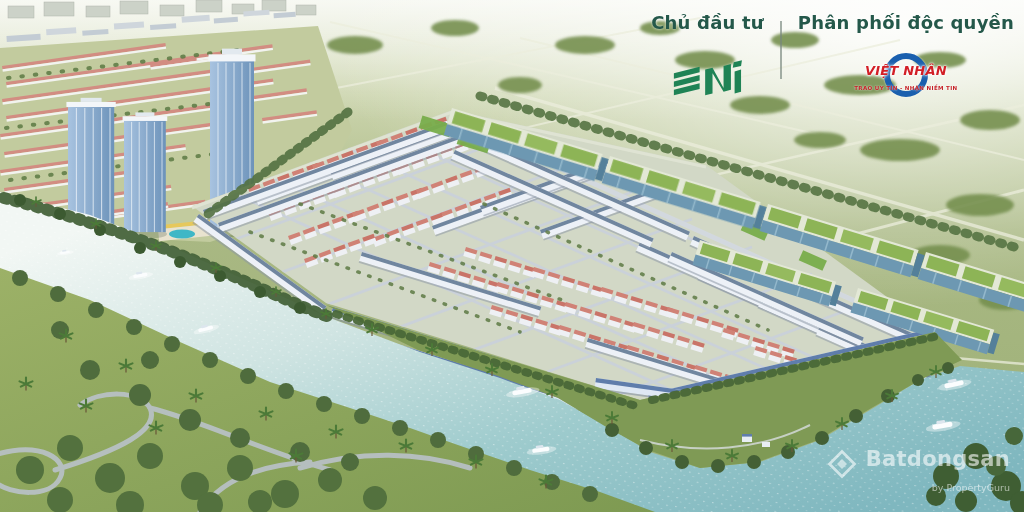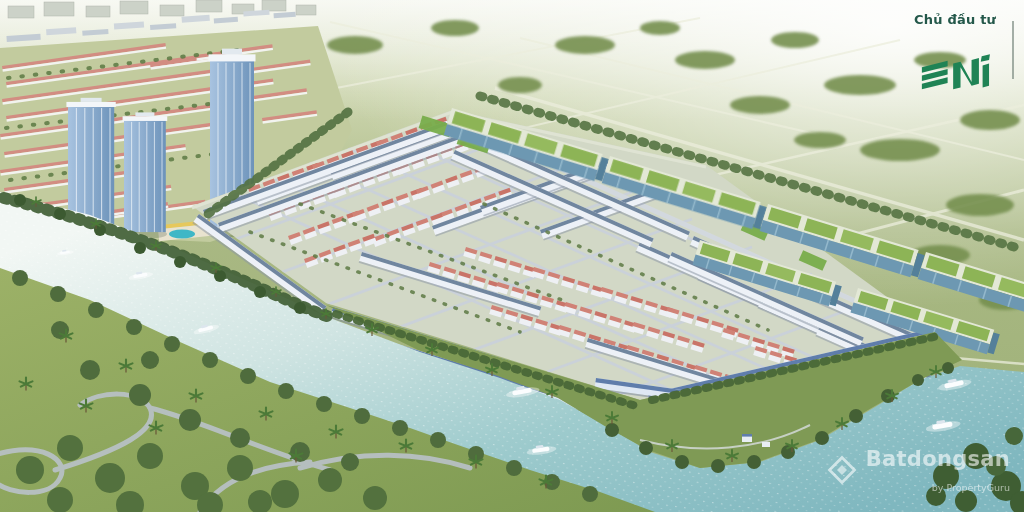--- a/index.html
+++ b/index.html
@@ -3,36 +3,36 @@
 <meta charset="utf-8">
 <style>
   html,body{margin:0;padding:0;background:#222;}
   .stage{position:relative;width:1024px;height:512px;overflow:hidden;
          font-family:"DejaVu Sans","Liberation Sans",sans-serif;background:#a9b883;}
   .scene{position:absolute;inset:0;display:block;}
 
   
   .branding{position:absolute;top:12px;right:10px;display:flex;gap:16px;align-items:flex-start;}
   .brand-col{display:flex;flex-direction:column;align-items:center;}
-  .brand-label{font-size:13px;font-weight:700;color:#24584a;letter-spacing:.2px;
+  .brand-label{font-size:18px;font-weight:700;color:#24584a;letter-spacing:.2px;
                text-shadow:0 0 3px rgba(255,255,255,.85);margin-bottom:20px;white-space:nowrap;}
   .sni-svg{width:80px;height:46px;}
   .divider{width:2px;height:58px;background:rgba(118,134,124,.65);margin-top:9px;}
   .vn-logo{position:relative;width:124px;height:50px;display:flex;flex-direction:column;align-items:center;}
   .vn-ring{position:absolute;top:0;left:50%;transform:translateX(-50%);
            width:32px;height:32px;border:6px solid #1a5fae;border-radius:50%;
            box-shadow:0 0 2px rgba(255,255,255,.8);}
   .vn-name{position:relative;margin-top:10px;font-size:13px;font-weight:800;font-style:italic;
            color:#d21f26;letter-spacing:.2px;white-space:nowrap;
            text-shadow:0 0 2px #fff,0 0 2px #fff,0 0 4px #fff;}
   .vn-tagline{position:relative;margin-top:7px;font-size:5.5px;font-weight:700;color:#c52127;
               letter-spacing:.35px;white-space:nowrap;text-shadow:0 0 2px #fff;}
 
   
-  .watermark{position:absolute;right:14px;bottom:20px;display:flex;align-items:center;gap:9px;
+  .watermark{position:absolute;right:14px;bottom:20px;display:flex;gap:9px;
              color:rgba(255,255,255,.6);}
   .wm-icon svg{width:30px;height:30px;display:block;}
   .wm-text{display:flex;flex-direction:column;align-items:flex-end;line-height:1;}
   .wm-name{font-size:21px;font-weight:700;letter-spacing:.3px;}
   .wm-by{font-size:9.5px;margin-top:13px;opacity:.95;}
 </style>
 </head>
 <body>
 
 <div class="stage">
@@ -525,20 +525,28 @@
         <path d="M6 22 L34 15 L34 21 L6 28 Z"></path>
         <path d="M6 31 L34 24 L34 30 L6 37 Z"></path>
         <path d="M6 40 L34 33 L34 39 L6 46 Z"></path>
         <path d="M40 46 L40 18 L48 16 L60 38 L60 14 L68 12 L68 40 L60 42 L48 22 L48 44 Z"></path>
         <path d="M72 44 L72 20 L79 18 L79 42 Z"></path>
         <path d="M71 10 L80 8 L79 14 L70 16 Z"></path>
       </g>
     </svg>
   </div>
   <div class="divider"></div>
+  <div class="brand-col">
+    <div class="brand-label">Phân phối độc quyền</div>
+    <div class="vn-logo">
+      <span class="vn-ring"></span>
+      <span class="vn-name">VIỆT NHÂN</span>
+      <span class="vn-tagline">TRAO UY TÍN - NHẬN NIỀM TIN</span>
+    </div>
+  </div>
 </div>
 
 <div class="watermark">
   <span class="wm-icon">
     <svg viewBox="0 0 24 24" aria-hidden="true">
       <path d="M12 2 L22 12 L12 22 L2 12 Z" fill="none" stroke="currentColor" stroke-width="2.2"></path>
       <path d="M12 8 L16 12 L12 16 L8 12 Z" fill="currentColor" opacity="0.9"></path>
     </svg>
   </span>
   <span class="wm-text">

